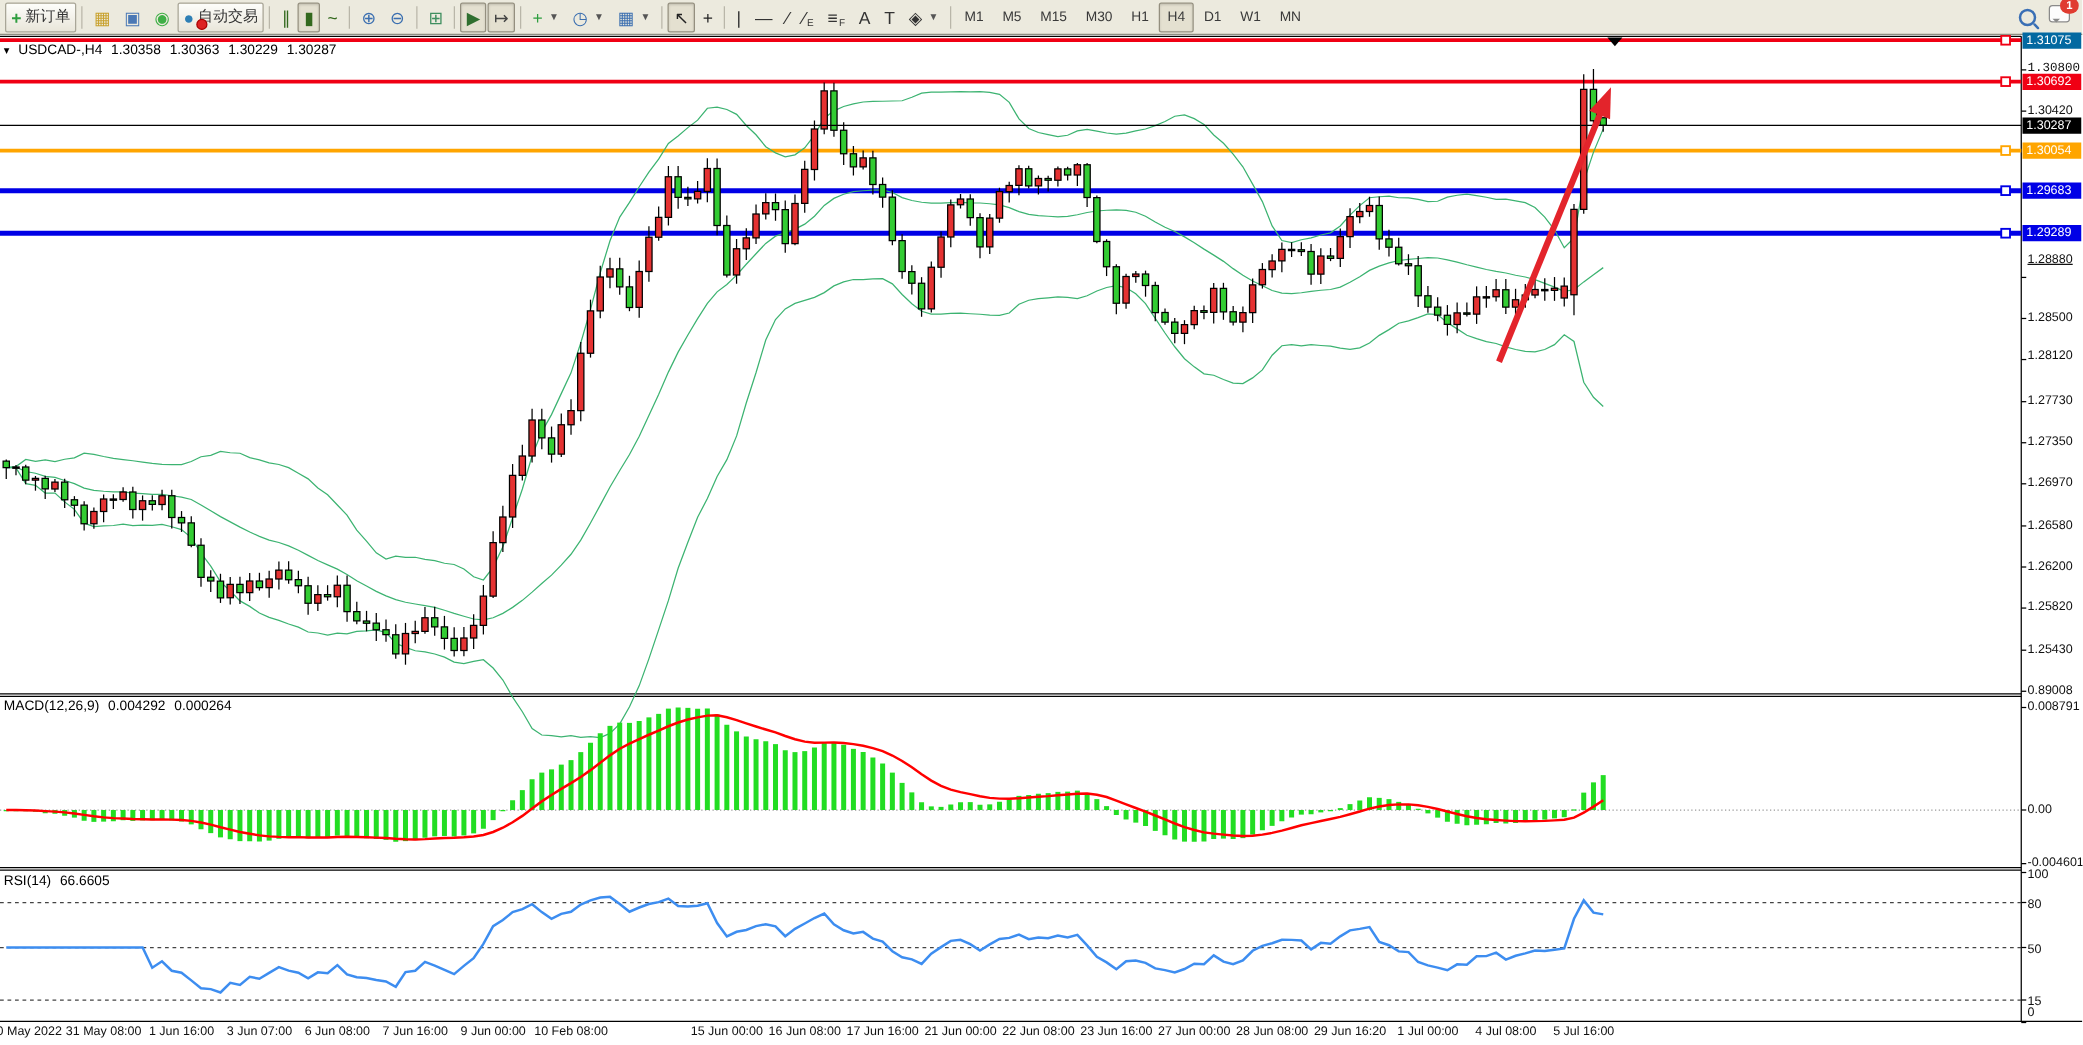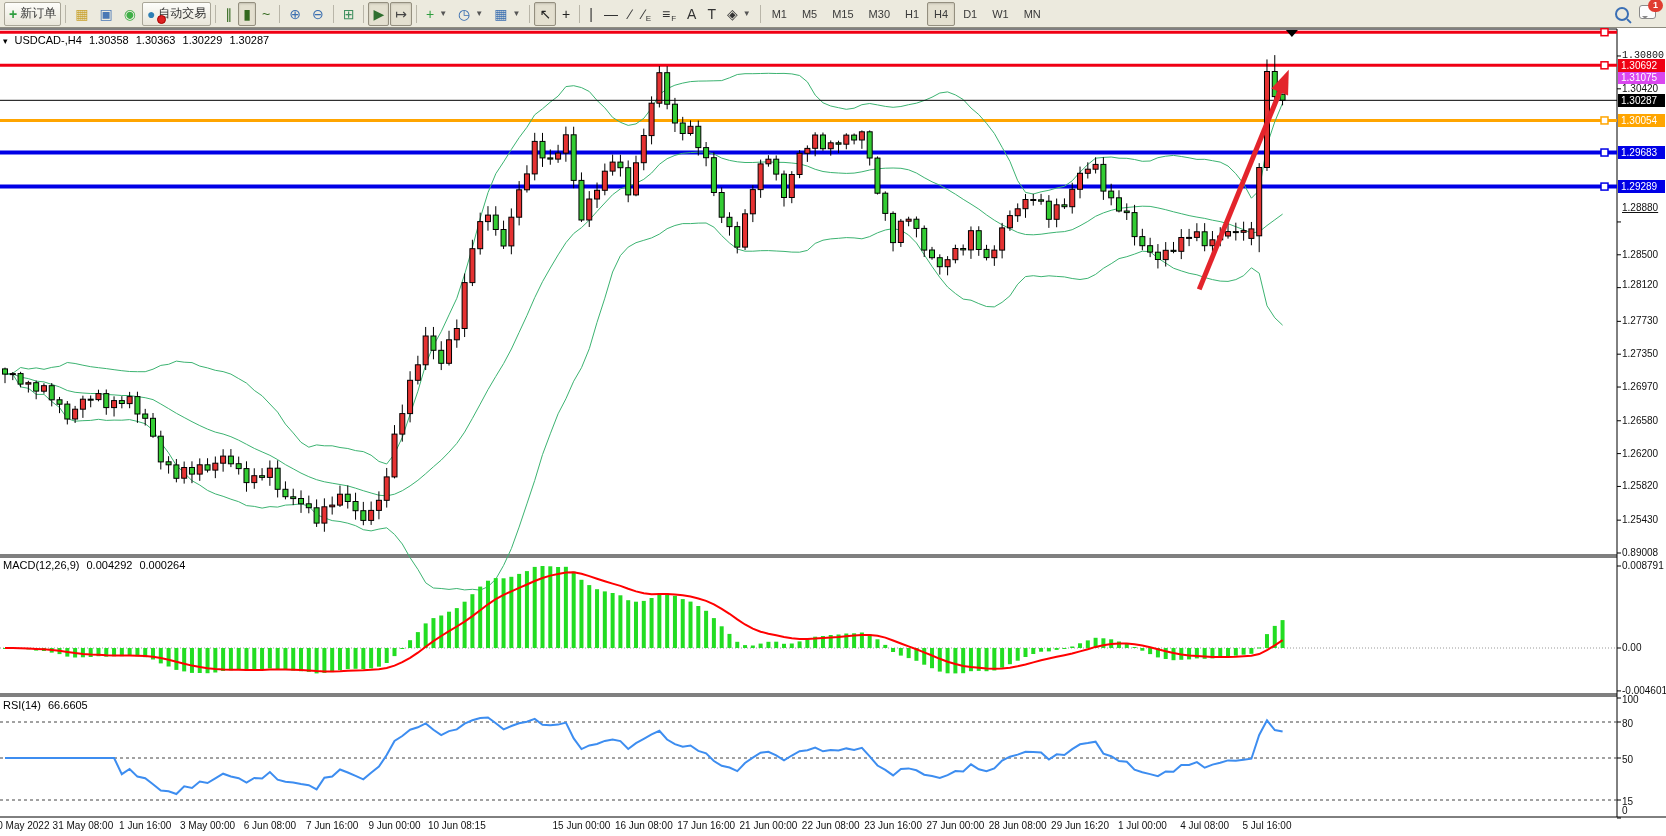--- a/index.html
+++ b/index.html
@@ -736,34 +736,34 @@
         <div class="axlabel" style="top: 486.164px;">1.25430</div>
         <div class="axlabel" style="top: 519.012px;">0.89008</div>
         <div class="axlabel" style="top: 532px;">0.008791</div>
         <div class="axlabel" style="top: 614px;">0.00</div>
         <div class="axlabel" style="top: 656.917px;">-0.004601</div>
         <div class="axlabel" style="top: 666px;">100</div>
         <div class="axlabel" style="top: 690px;">80</div>
         <div class="axlabel" style="top: 726px;">50</div>
         <div class="axlabel" style="top: 768px;">15</div>
         <div class="axlabel" style="top: 777px;">0</div>
-        <div class="pbadge" style="top: -2.30164px; background: #d946ef; margin-top: 45px;">1.31075</div>
+        <div class="pbadge" style="top: -2.30164px; background: #0369a1;">1.31075</div>
         <div class="pbadge" style="top: 30.8057px; background: rgb(240, 0, 20);">1.30692</div>
         <div class="pbadge" style="top: 65.8147px; background: rgb(0, 0, 0);">1.30287</div>
         <div class="pbadge" style="top: 85.9557px; background: rgb(255, 165, 0);">1.30054</div>
         <div class="pbadge" style="top: 118.026px; background: rgb(0, 0, 230);">1.29683</div>
         <div class="pbadge" style="top: 152.084px; background: rgb(0, 0, 230);">1.29289</div>
         <div class="tlabel" style="left: 20.6px;">30 May 2022</div>
         <div class="tlabel" style="left: 82.92px;">31 May 08:00</div>
         <div class="tlabel" style="left: 145.24px;">1 Jun 16:00</div>
-        <div class="tlabel" style="left: 207.56px;">3 May 00:00</div>
+        <div class="tlabel" style="left: 207.56px;">3 Jun 07:00</div>
         <div class="tlabel" style="left: 269.88px;">6 Jun 08:00</div>
         <div class="tlabel" style="left: 332.2px;">7 Jun 16:00</div>
         <div class="tlabel" style="left: 394.52px;">9 Jun 00:00</div>
-        <div class="tlabel" style="left: 456.84px;">10 Jun 08:15</div>
+        <div class="tlabel" style="left: 456.84px;">10 Feb 08:00</div>
         <div class="tlabel" style="left: 519px; margin-top: 34px;">13 Jun 16:00</div>
         <div class="tlabel" style="left: 581.48px;">15 Jun 00:00</div>
         <div class="tlabel" style="left: 643.8px;">16 Jun 08:00</div>
         <div class="tlabel" style="left: 706.12px;">17 Jun 16:00</div>
         <div class="tlabel" style="left: 768.44px;">21 Jun 00:00</div>
         <div class="tlabel" style="left: 830.76px;">22 Jun 08:00</div>
         <div class="tlabel" style="left: 893.08px;">23 Jun 16:00</div>
         <div class="tlabel" style="left: 955.4px;">27 Jun 00:00</div>
         <div class="tlabel" style="left: 1017.72px;">28 Jun 08:00</div>
         <div class="tlabel" style="left: 1080.04px;">29 Jun 16:20</div>

